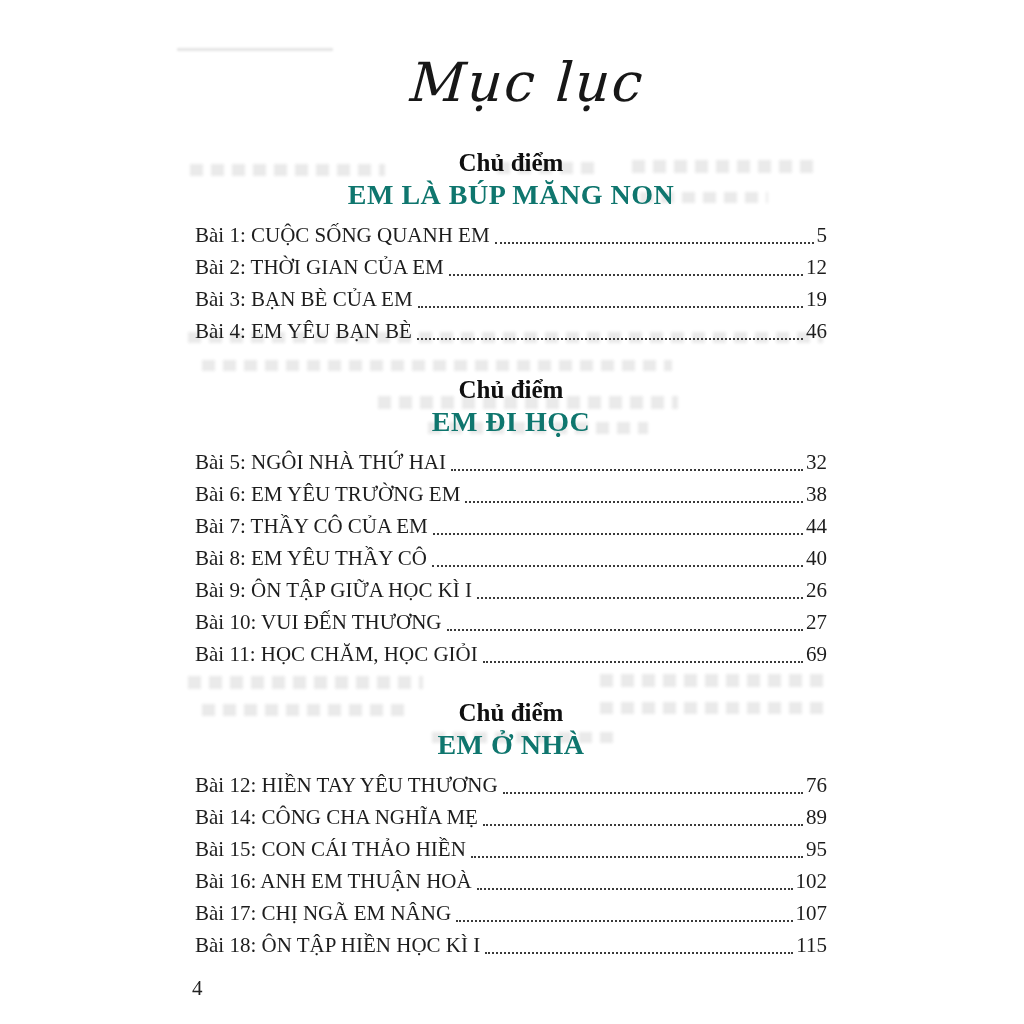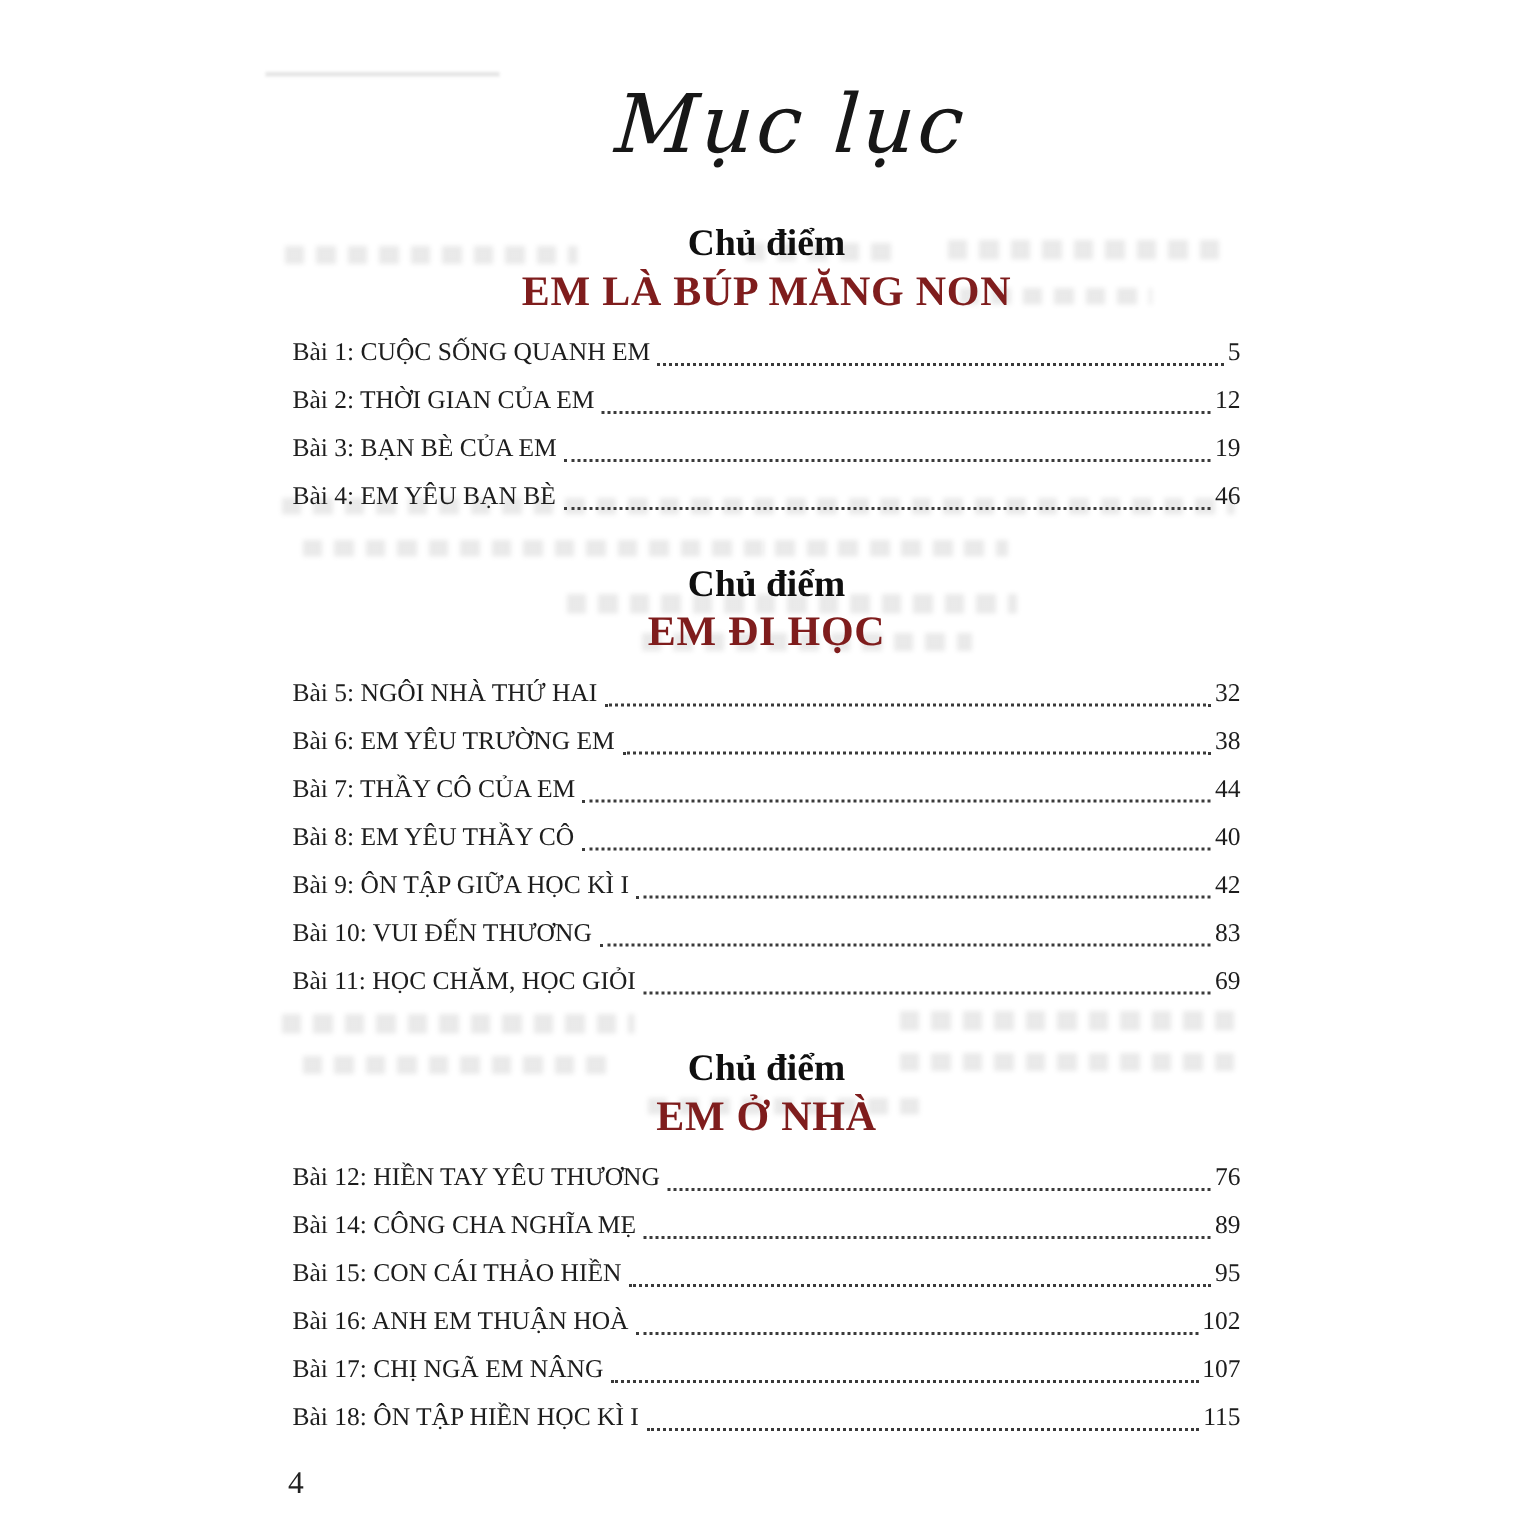--- a/index.html
+++ b/index.html
@@ -43,27 +43,27 @@
     line-height: 30px;
     font-weight: 700;
     color: #0f0f0f;
     margin-top: 28px;
   }
   .section-title {
     font-size: 28px;
     line-height: 34px;
     font-weight: 700;
     letter-spacing: 0.5px;
-    color: #7f1d1d;
+    color: #0f766e;
   }
   .section-entries { margin-top: 7px; }
   .toc-row {
     display: flex;
     align-items: baseline;
-    font-size: 17px;
+    font-size: 21px;
     line-height: 32px;
     white-space: nowrap;
   }
   .toc-label { flex: 0 0 auto; }
   .toc-dots {
     flex: 1 1 auto;
     min-width: 18px;
     align-self: flex-end;
     border-bottom: 2.4px dotted #3a3a3a;
     margin: 0 1px 7px 5px;
@@ -171,26 +171,26 @@
               <span class="toc-page">44</span>
             </div>
             <div class="toc-row">
               <span class="toc-label">Bài 8: EM YÊU THẦY CÔ</span>
               <span class="toc-dots"></span>
               <span class="toc-page">40</span>
             </div>
             <div class="toc-row">
               <span class="toc-label">Bài 9: ÔN TẬP GIỮA HỌC KÌ I</span>
               <span class="toc-dots"></span>
-              <span class="toc-page">42</span>
+              <span class="toc-page">26</span>
             </div>
             <div class="toc-row">
               <span class="toc-label">Bài 10: VUI ĐẾN THƯƠNG</span>
               <span class="toc-dots"></span>
-              <span class="toc-page">83</span>
+              <span class="toc-page">27</span>
             </div>
             <div class="toc-row">
               <span class="toc-label">Bài 11: HỌC CHĂM, HỌC GIỎI</span>
               <span class="toc-dots"></span>
               <span class="toc-page">69</span>
             </div>
           </div>
   </div>
 
   <div class="toc-section third">

